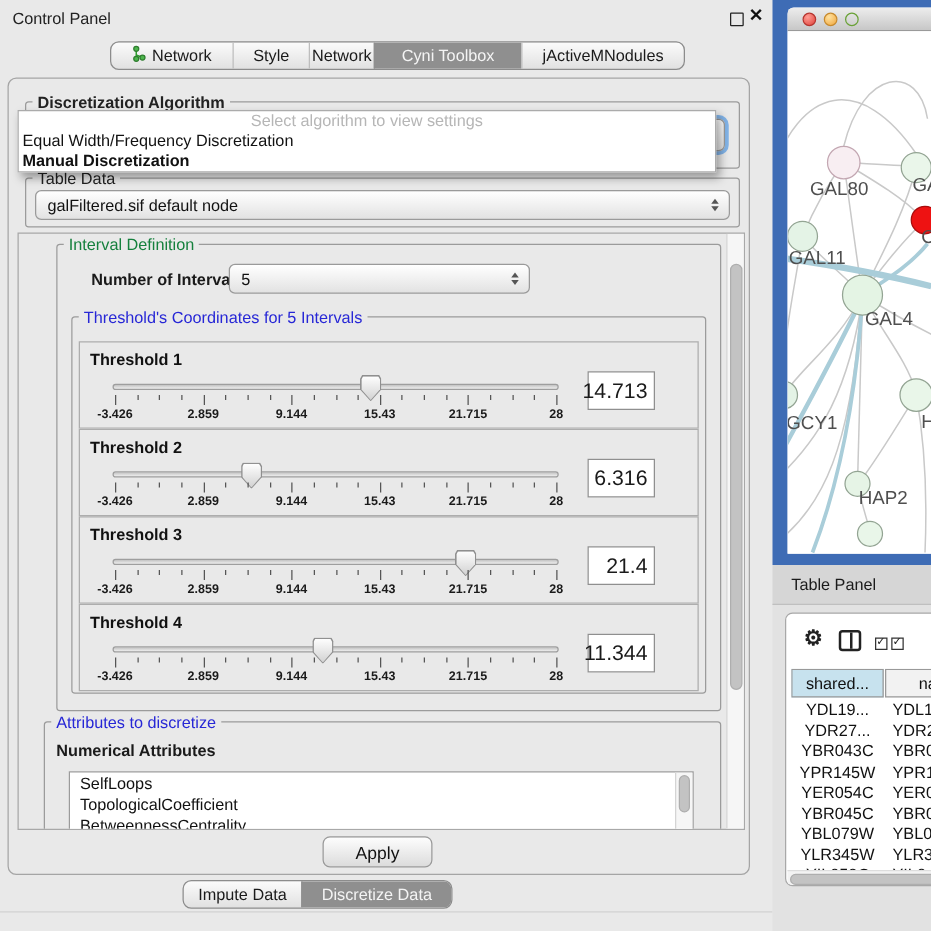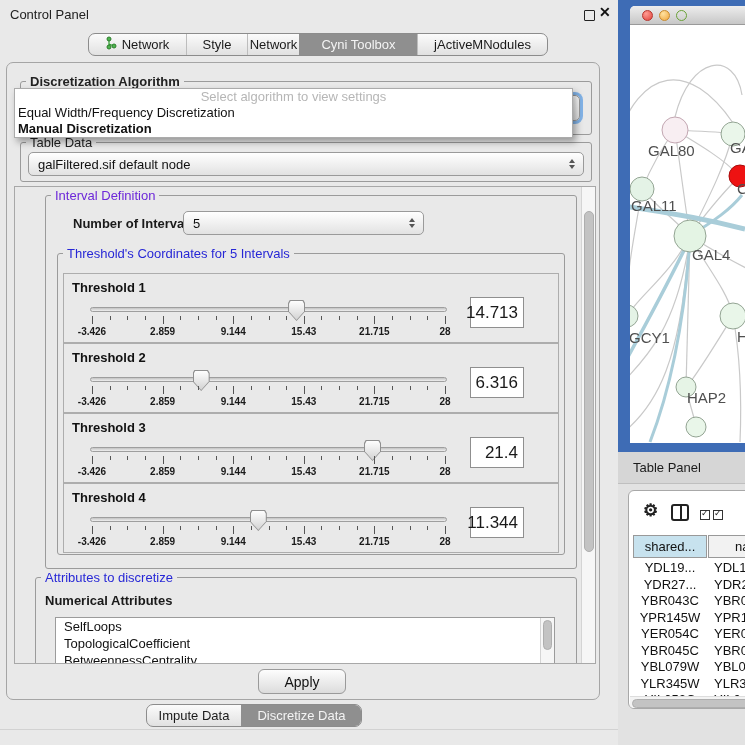--- a/index.html
+++ b/index.html
@@ -18,21 +18,21 @@
   .tab{display:flex;align-items:center;justify-content:center;height:100%;font-size:13px;color:#1a1a1a;
        border-left:1px solid #bdbdbd;box-sizing:border-box;gap:5px;}
   .tab:first-child{border-left:none;}
   .tab.sel{background:#8f8f8f;color:#f4f4f4;border-left-color:#8f8f8f;}
 
   
   .outer-panel{left:6px;top:62px;width:594px;height:638px;border:1px solid #a5a5a5;border-radius:7px;
                background:#e9e9e9;box-sizing:border-box;}
   .groupbox{border:1px solid #9b9b9b;border-radius:3px;box-sizing:border-box;}
   .grouplabel{position:absolute;padding:0 4px;background:#e9e9e9;font-size:13px;white-space:nowrap;}
-  .g-green{color:#6d28d9;}
+  .g-green{color:#15803d;}
   .g-blue{color:#2727d6;}
   .g-dark{color:#222;font-weight:bold;}
 
   
   .combo{background:linear-gradient(#ffffff,#e2e2e2);border:1px solid #9a9a9a;border-radius:5px;
          box-sizing:border-box;display:flex;align-items:center;padding-left:9px;font-size:13px;color:#111;}
   .stepper{position:absolute;right:8px;top:50%;transform:translateY(-50%);display:flex;flex-direction:column;gap:2px;}
   .arr-up{width:0;height:0;border-left:3.5px solid transparent;border-right:3.5px solid transparent;border-bottom:4.5px solid #555;}
   .arr-dn{width:0;height:0;border-left:3.5px solid transparent;border-right:3.5px solid transparent;border-top:4.5px solid #555;}
   .focusring{box-shadow:0 0 0 3px #82b3e7;}

